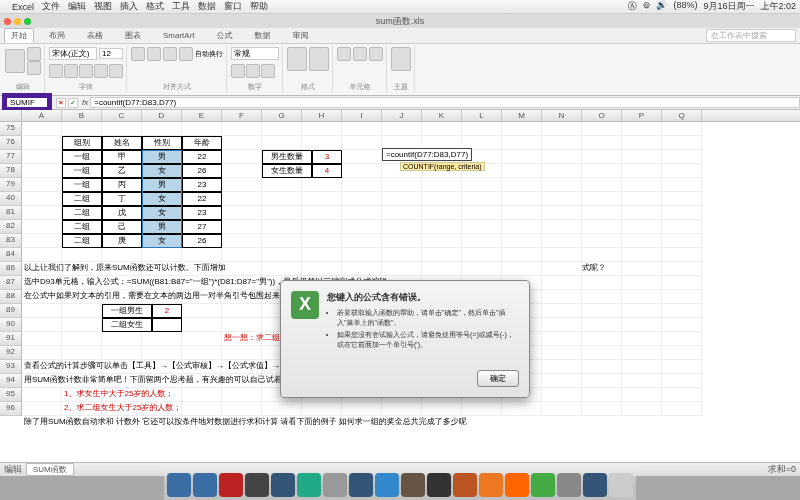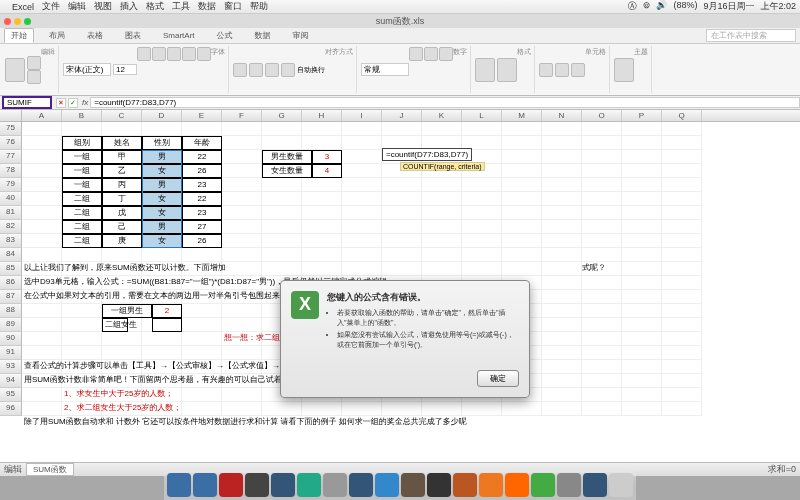--- a/index.html
+++ b/index.html
@@ -10,29 +10,29 @@
 .menubar-right{margin-left:auto;display:flex;gap:6px;font-size:8px;color:#333}
 .titlebar{background:#dcdcdc;height:14px;display:flex;align-items:center;justify-content:center;font-size:9px;color:#555;position:relative}
 .winbtns{position:absolute;left:4px;display:flex;gap:3px}
 .winbtn{width:7px;height:7px;border-radius:50%}
 .wb-r{background:#ff5f56}.wb-y{background:#ffbd2e}.wb-g{background:#27c93f}
 .ribbon-tabs{background:#f0f0f0;height:16px;display:flex;align-items:center;gap:8px;padding:0 4px;border-bottom:1px solid #ccc}
 .rtab{padding:1px 6px;font-size:8px;color:#555;border:1px solid transparent}
 .rtab.active{background:#fff;border:1px solid #bbb;border-bottom:1px solid #fff;border-radius:2px 2px 0 0}
 .search-box{margin-left:auto;border:1px solid #ccc;background:#fff;padding:0 4px;font-size:8px;color:#aaa;width:90px}
 .ribbon{background:#f5f5f5;height:52px;border-bottom:1px solid #bbb;display:flex;padding:2px;gap:1px;overflow:hidden}
-.rgroup{border-right:1px solid #ddd;padding:1px 3px;display:flex;flex-direction:row;justify-content:space-between}
+.rgroup{border-right:1px solid #ddd;padding:1px 3px;display:flex;flex-direction:column;justify-content:space-between}
 .rgroup-label{font-size:7px;color:#888;text-align:center}
 .rbody{display:flex;gap:2px;align-items:center;flex-wrap:wrap}
 .ricon{width:14px;height:14px;background:#ddd;border:1px solid #bbb;border-radius:2px}
 .ricon-lg{width:20px;height:24px}
 .rbtn-row{display:flex;gap:1px}
 .font-sel{border:1px solid #ccc;font-size:8px;padding:0 2px;background:#fff;width:48px}
 .formula-bar{background:#f0f0f0;height:14px;display:flex;align-items:center;border-bottom:1px solid #bbb}
-.namebox{width:50px;border:2px solid #4c1d95;background:#fff;font-size:8px;padding:0 3px;margin:0 2px}
+.namebox{width:50px;border:5px solid #4c1d95;background:#fff;font-size:8px;padding:0 3px;margin:0 2px}
 .fx-btns{display:flex;gap:2px;padding:0 2px}
 .fx-btn{width:10px;height:10px;border:1px solid #ccc;font-size:7px;text-align:center;line-height:8px;background:#fff}
 .fx-lab{font-style:italic;font-size:8px;color:#555;padding:0 2px}
 .formula-input{flex:1;background:#fff;border:1px solid #ccc;font-size:8px;padding:0 3px}
 .grid-area{background:#fff;height:352px;position:relative;overflow:hidden}
 .colheads{display:flex;height:12px;background:linear-gradient(#f8f8f8,#e0e0e0);border-bottom:1px solid #bbb}
 .rowhead-spacer{width:22px;border-right:1px solid #bbb}
 .colhead{width:40px;text-align:center;font-size:8px;color:#555;border-right:1px solid #ccc;line-height:12px}
 .rows{position:relative}
 .row{display:flex;height:14px}
@@ -400,40 +400,20 @@
         <div class="cell"></div>
         <div class="cell"></div>
         <div class="cell"></div>
         <div class="cell"></div>
         <div class="cell"></div>
         <div class="cell"></div>
         <div class="cell"></div>
         <div class="cell"></div>
       </div>
       <div class="row">
-        <div class="rowhead">85</div>
-        <div class="cell"></div>
-        <div class="cell"></div>
-        <div class="cell"></div>
-        <div class="cell"></div>
-        <div class="cell"></div>
-        <div class="cell"></div>
-        <div class="cell"></div>
-        <div class="cell"></div>
-        <div class="cell"></div>
-        <div class="cell"></div>
-        <div class="cell"></div>
-        <div class="cell"></div>
-        <div class="cell"></div>
-        <div class="cell"></div>
-        <div class="cell"></div>
-        <div class="cell"></div>
-        <div class="cell"></div>
-      </div>
-      <div class="row">
         <div class="rowhead">86</div>
         <div class="cell"></div>
         <div class="cell"></div>
         <div class="cell"></div>
         <div class="cell"></div>
         <div class="cell"></div>
         <div class="cell"></div>
         <div class="cell"></div>
         <div class="cell"></div>
         <div class="cell"></div>
@@ -521,20 +501,40 @@
         <div class="cell"></div>
         <div class="cell"></div>
         <div class="cell"></div>
         <div class="cell"></div>
         <div class="cell"></div>
         <div class="cell"></div>
         <div class="cell"></div>
       </div>
       <div class="row">
         <div class="rowhead">91</div>
+        <div class="cell"></div>
+        <div class="cell"></div>
+        <div class="cell"></div>
+        <div class="cell"></div>
+        <div class="cell"></div>
+        <div class="cell"></div>
+        <div class="cell"></div>
+        <div class="cell"></div>
+        <div class="cell"></div>
+        <div class="cell"></div>
+        <div class="cell"></div>
+        <div class="cell"></div>
+        <div class="cell"></div>
+        <div class="cell"></div>
+        <div class="cell"></div>
+        <div class="cell"></div>
+        <div class="cell"></div>
+      </div>
+      <div class="row">
+        <div class="rowhead">92</div>
         <div class="cell"></div>
         <div class="cell"></div>
         <div class="cell"></div>
         <div class="cell"></div>
         <div class="cell"></div>
         <div class="cell"></div>
         <div class="cell"></div>
         <div class="cell"></div>
         <div class="cell"></div>
         <div class="cell"></div>
@@ -669,21 +669,21 @@
   <div class="wide-cell tbord cent" style="top:40px;left:262px;width:50px;height:14px">男生数量</div>
   <div class="wide-cell tbord cent red" style="top:40px;left:312px;width:30px;height:14px">3</div>
   <div class="wide-cell tbord cent" style="top:54px;left:262px;width:50px;height:14px">女生数量</div>
   <div class="wide-cell tbord cent red" style="top:54px;left:312px;width:30px;height:14px">4</div>
 
   <div class="formula-tip" style="top:38px;left:382px">=countif(D77:D83,D77)</div>
   <div class="tip-hint" style="top:52px;left:400px">COUNTIF(range, criteria)</div>
 
   <div class="wide-cell tbord cent" style="top:194px;left:102px;width:50px;height:14px">一组男生</div>
   <div class="wide-cell tbord cent red" style="top:194px;left:152px;width:30px;height:14px">2</div>
-  <div class="wide-cell tbord cent" style="top:208px;left:102px;width:26px;height:14px">二组女生</div>
+  <div class="wide-cell tbord cent" style="top:208px;left:102px;width:50px;height:14px">二组女生</div>
   <div class="wide-cell tbord" style="top:208px;left:152px;width:30px;height:14px"></div>
 
   <div class="wide-cell" style="top:152px;left:22px">以上让我们了解到，原来SUM函数还可以计数。下面增加</div>
   <div class="wide-cell" style="top:152px;left:580px">式呢？</div>
   <div class="wide-cell" style="top:166px;left:22px">选中D93单元格，输入公式：=SUM((B81:B87="一组")*(D81:D87="男"))，最后仍然以三键完成公式编辑。</div>
   <div class="wide-cell" style="top:180px;left:22px">在公式中如果对文本的引用，需要在文本的两边用一对半角引号包围起来，数字则不需要用引号。</div>
   <div class="wide-cell red" style="top:222px;left:222px">想一想：求二组女生的数量公式应该怎么写？</div>
   <div class="wide-cell" style="top:250px;left:22px">查看公式的计算步骤可以单击【工具】→【公式审核】→【公式求值】→【求值】，每单击一次【求值】，公式运算一个计算步骤。</div>
   <div class="wide-cell" style="top:264px;left:22px">用SUM函数计数非常简单吧！下面留两个思考题，有兴趣的可以自己试着编写公式。</div>
   <div class="wide-cell red" style="top:278px;left:62px">1、求女生中大于25岁的人数；</div>

